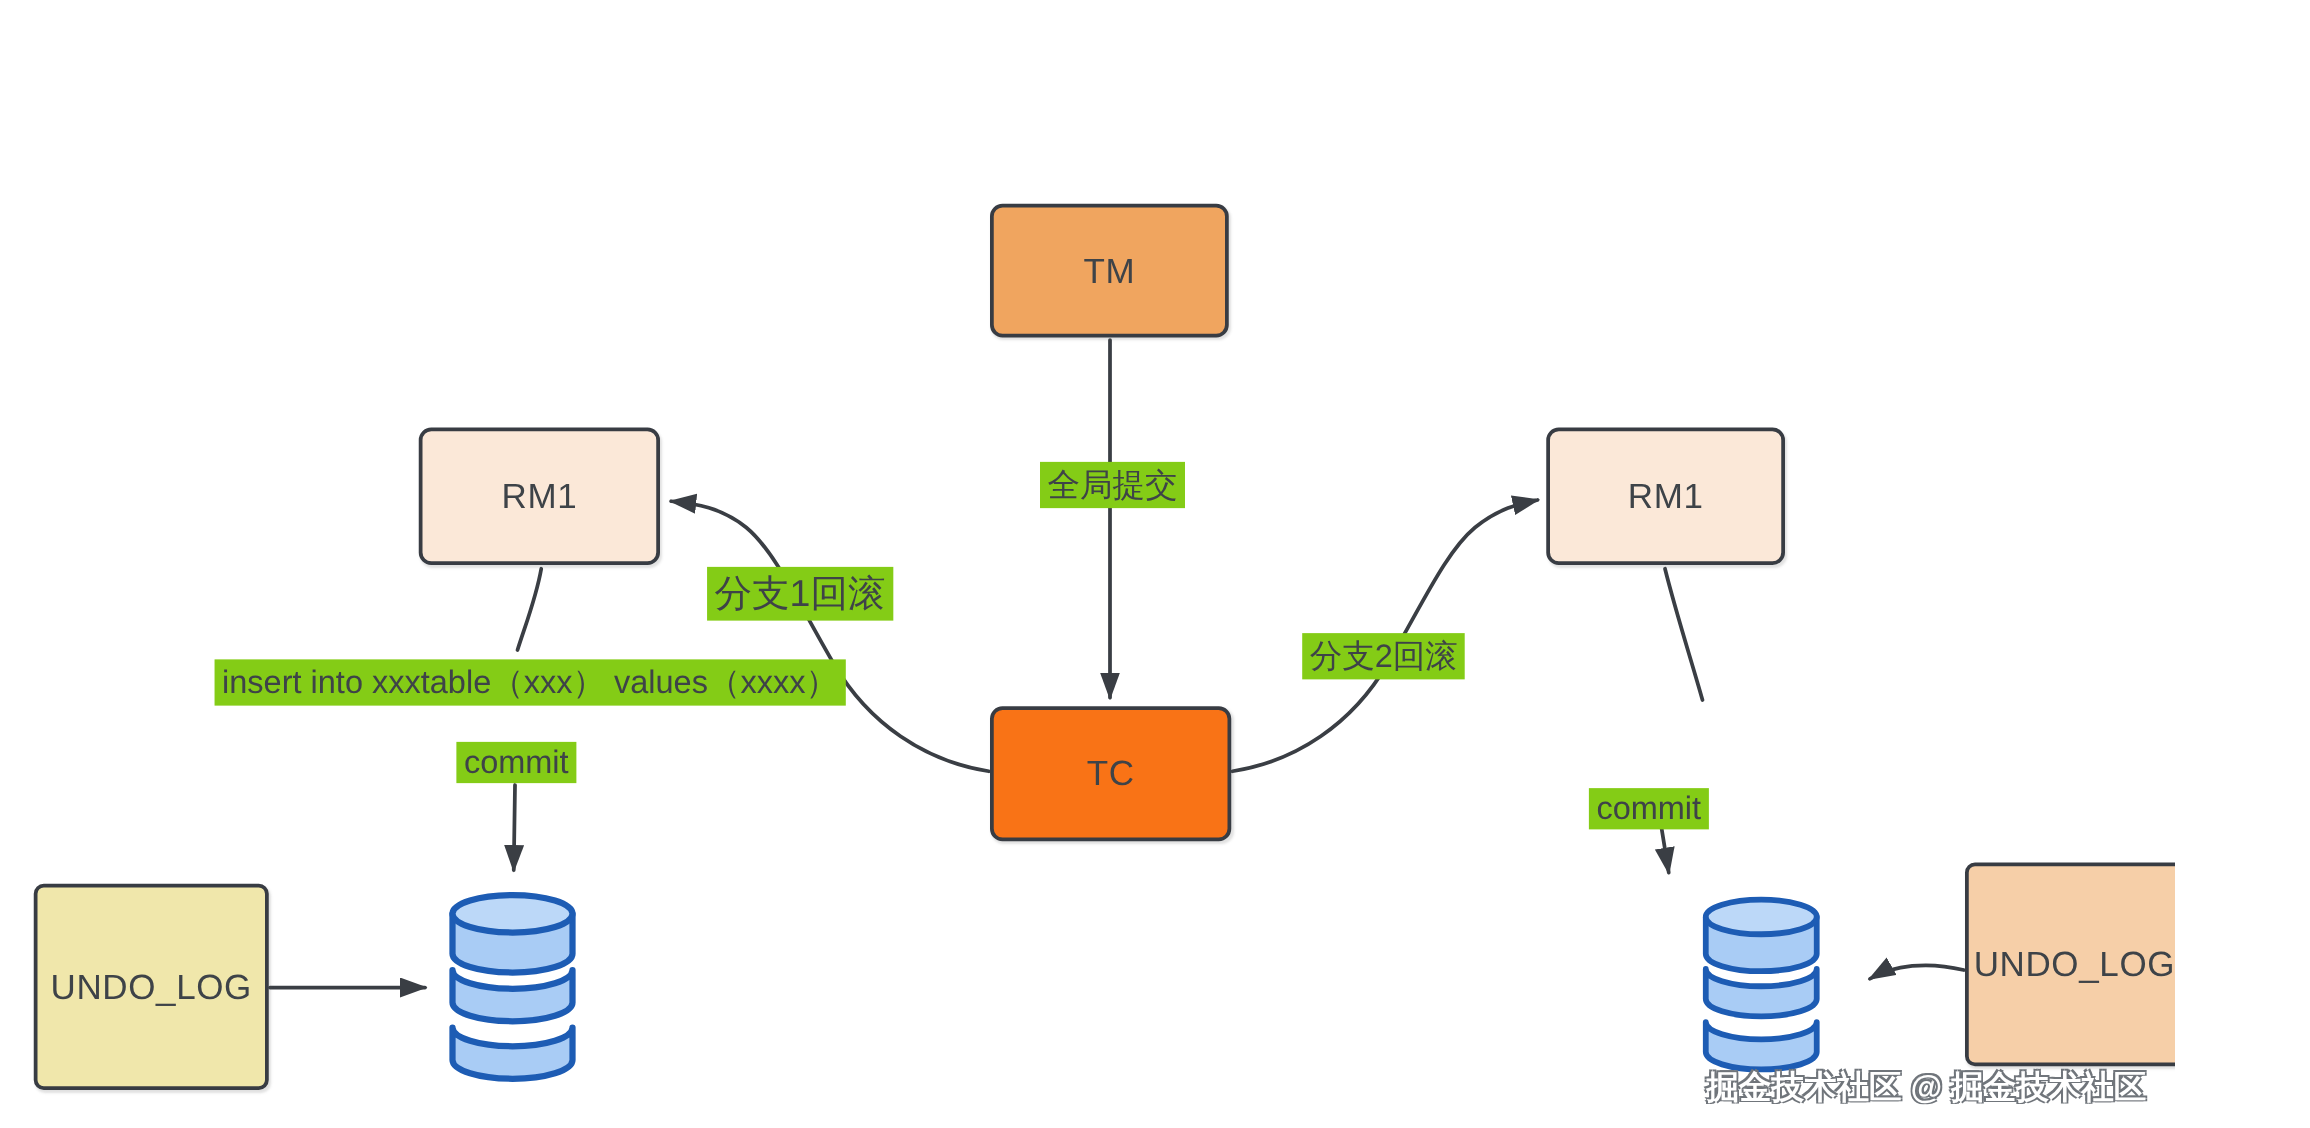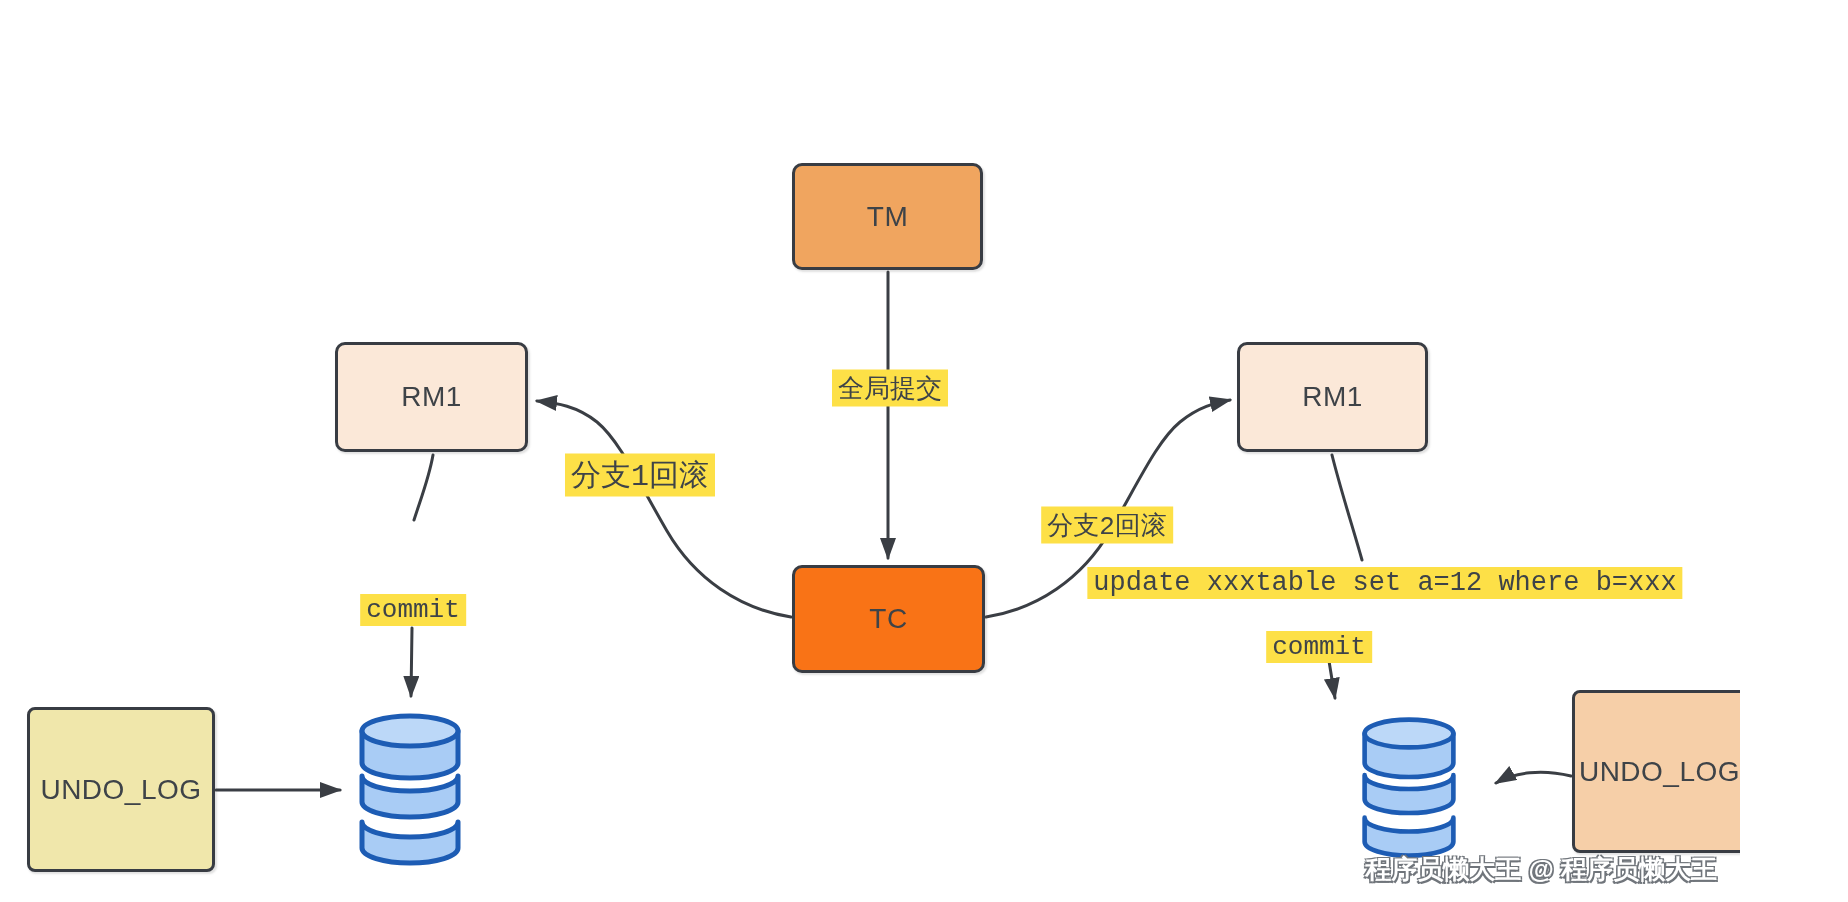--- a/index.html
+++ b/index.html
@@ -43,25 +43,24 @@
   #undo-left  { left: 27px;   top: 707px; width: 188px; height: 165px; background: #f0e7ab; border-radius: 8px; }
   #undo-right { left: 1572px; top: 690px; width: 175px; height: 163px; background: #f6cfa8; border-radius: 8px; }
 
   .db-icon { position: absolute; }
   #db-left  { left: 357px;  top: 710px; }
   #db-right { left: 1360px; top: 710px; }
 
   .label {
     position: absolute;
     transform: translate(-50%, -50%);
-    background: #fde047;
+    background: #84cc16;
     padding: 1px 6px;
     white-space: nowrap;
     color: #3e4348;
-    font-family: Liberation Mono, monospace;
   }
   #lbl-global   { left: 890px;  top: 388px; font-size: 26px; }
   #lbl-branch1  { left: 640px;  top: 475px; font-size: 30px; }
   #lbl-branch2  { left: 1107px; top: 525px; font-size: 26px; }
   #sql-insert   { left: 424px;  top: 546px; font-size: 26px; }
   #commit-left  { left: 413px;  top: 610px; font-size: 26px; }
   #sql-update   { left: 1385px; top: 583px; font-size: 27px; }
   #commit-right { left: 1319px; top: 647px; font-size: 26px; }
 
   #watermark {
@@ -130,19 +129,19 @@
     <path d="M5,21 v32 a48,15 0 0 0 96,0 v-32 z" fill="#a9ccf5" stroke="#1d5cb4" stroke-width="5" stroke-linejoin="round"></path>
     <ellipse cx="53" cy="21" rx="48" ry="15" fill="#bcd8f8" stroke="#1d5cb4" stroke-width="5"></ellipse>
     <path d="M5,66 a48,15 0 0 0 96,0 v26 a48,15 0 0 1 -96,0 z" fill="#a9ccf5" stroke="#1d5cb4" stroke-width="5" stroke-linejoin="round"></path>
     <path d="M5,112 a48,15 0 0 0 96,0 v26 a48,15 0 0 1 -96,0 z" fill="#a9ccf5" stroke="#1d5cb4" stroke-width="5" stroke-linejoin="round"></path>
   </svg>
 
   <div class="label" id="lbl-global">全局提交</div>
   <div class="label" id="lbl-branch1">分支1回滚</div>
   <div class="label" id="lbl-branch2">分支2回滚</div>
 
+  <div class="label" id="sql-insert">insert into xxxtable（xxx） values（xxxx）</div>
   <div class="label" id="commit-left">commit</div>
-  <div class="label" id="sql-update">update xxxtable set a=12 where b=xxx</div>
   <div class="label" id="commit-right">commit</div>
 
-  <div id="watermark">程序员懒大王 @ 程序员懒大王</div>
+  <div id="watermark">掘金技术社区 @ 掘金技术社区</div>
 
 </div>
 
 </body></html>

